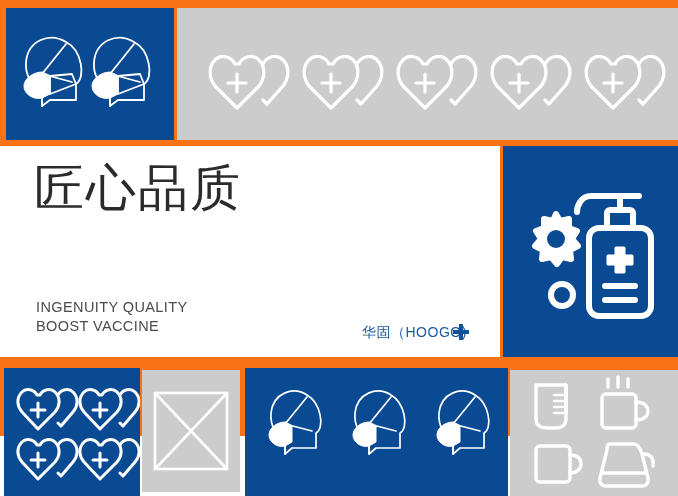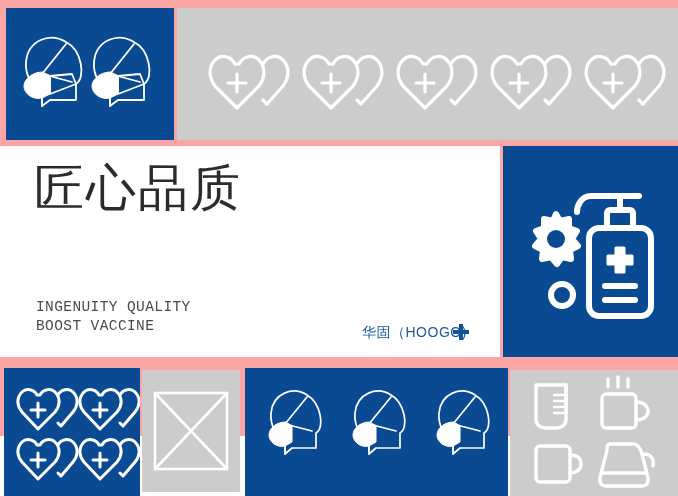--- a/index.html
+++ b/index.html
@@ -2,21 +2,21 @@
 <html><head>
 <meta charset="utf-8">
 <style>
   html,body{margin:0;padding:0;}
   body{
     width:678px;height:496px;
     background:#ffffff;
     font-family:"Liberation Sans","DejaVu Sans",sans-serif;
     overflow:hidden;
   }
-  .poster{position:relative;width:678px;height:436px;background:#fca5a5;}
+  .poster{position:relative;width:678px;height:436px;background:#f97316;}
 
   
   .panel{position:absolute;overflow:hidden;}
 
   #top-mask-panel{left:6px;top:8px;width:168px;height:132px;background:var(--blue);}
   #top-heart-panel{left:177px;top:8px;width:501px;height:132px;background:var(--gray);}
 
   #headline-panel{left:0px;top:146px;width:500px;height:211px;background:#ffffff;}
   #sanitizer-panel{left:503px;top:146px;width:175px;height:211px;background:var(--blue);}
 
@@ -30,21 +30,21 @@
   
   .headline{position:absolute;left:34px;top:14px;}
   .hl-line{
     font-size:50px;line-height:56px;font-weight:400;letter-spacing:2px;
     color:var(--ink);white-space:nowrap;
   }
   .hl-blue{color:#0d5096;}
   .sub-en{
     position:absolute;left:36px;top:152px;
     font-size:14.5px;line-height:19px;letter-spacing:.4px;
-    color:#4b4b4b;white-space:pre-line;font-family:Liberation Mono, monospace;
+    color:#4b4b4b;white-space:pre-line;
   }
   .brand{
     position:absolute;left:362px;top:178px;
     font-size:14px;color:#1a5aa0;letter-spacing:.5px;white-space:nowrap;
   }
   .plus-mark{position:absolute;left:451px;top:176px;}
 </style>
 </head>
 <body>
 

